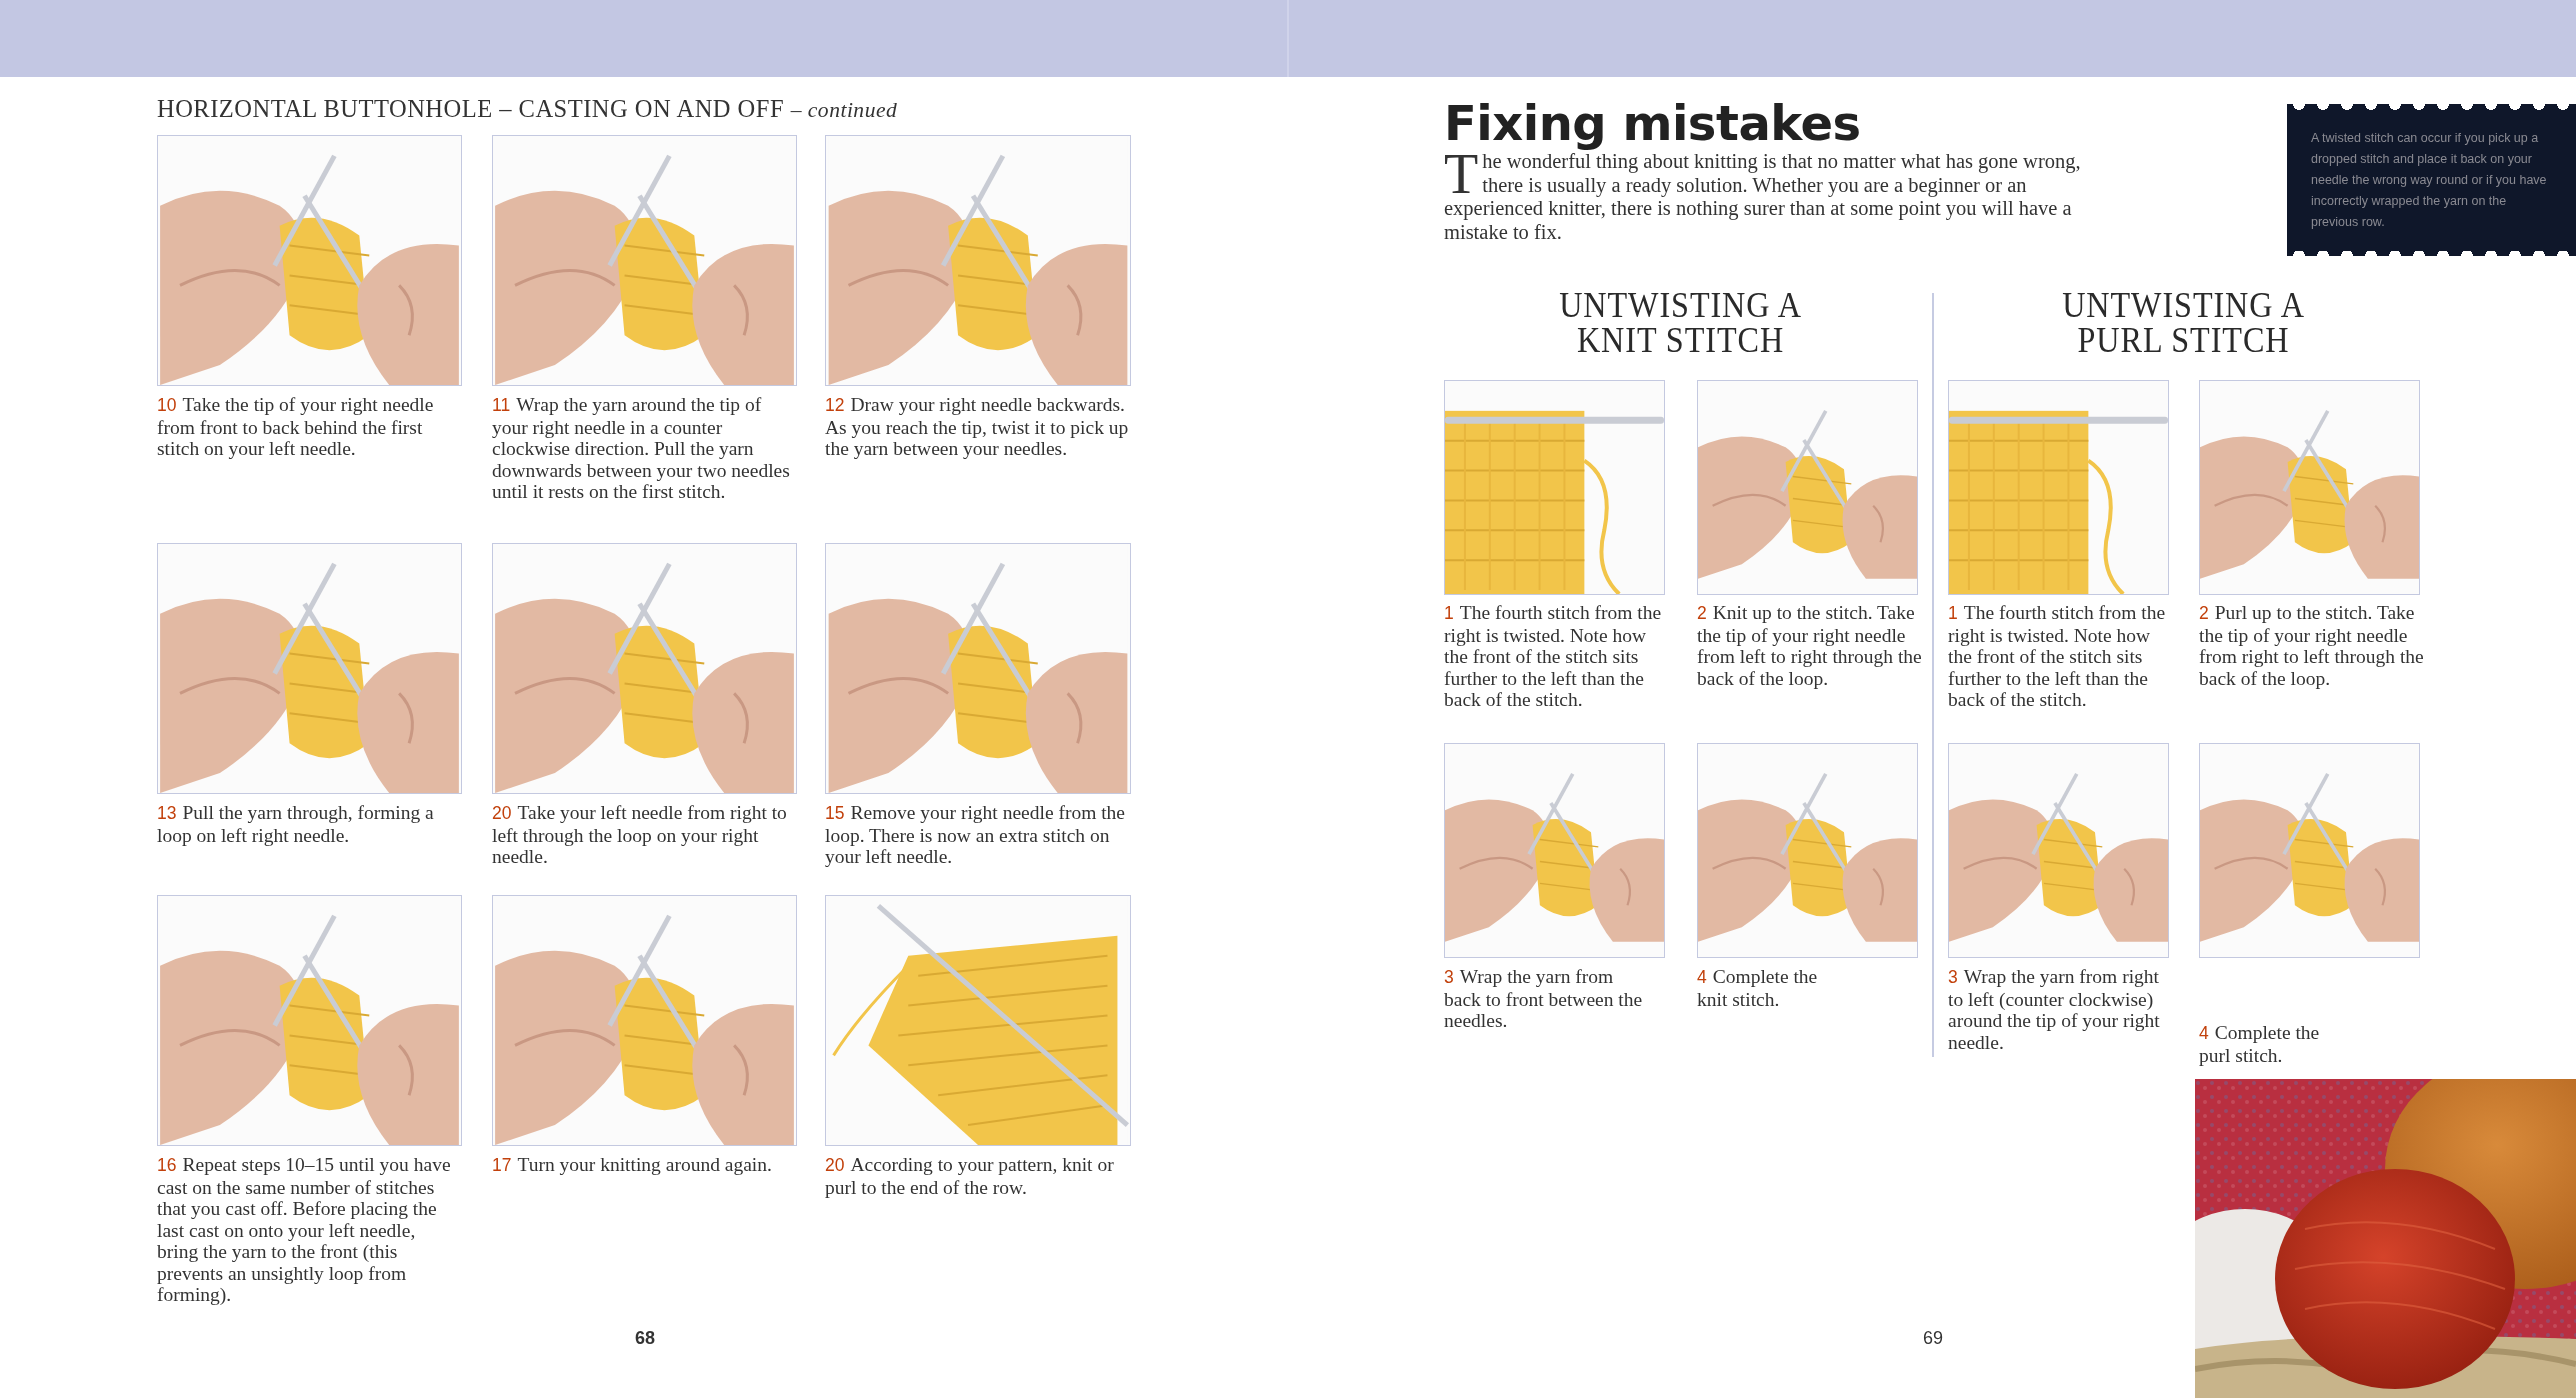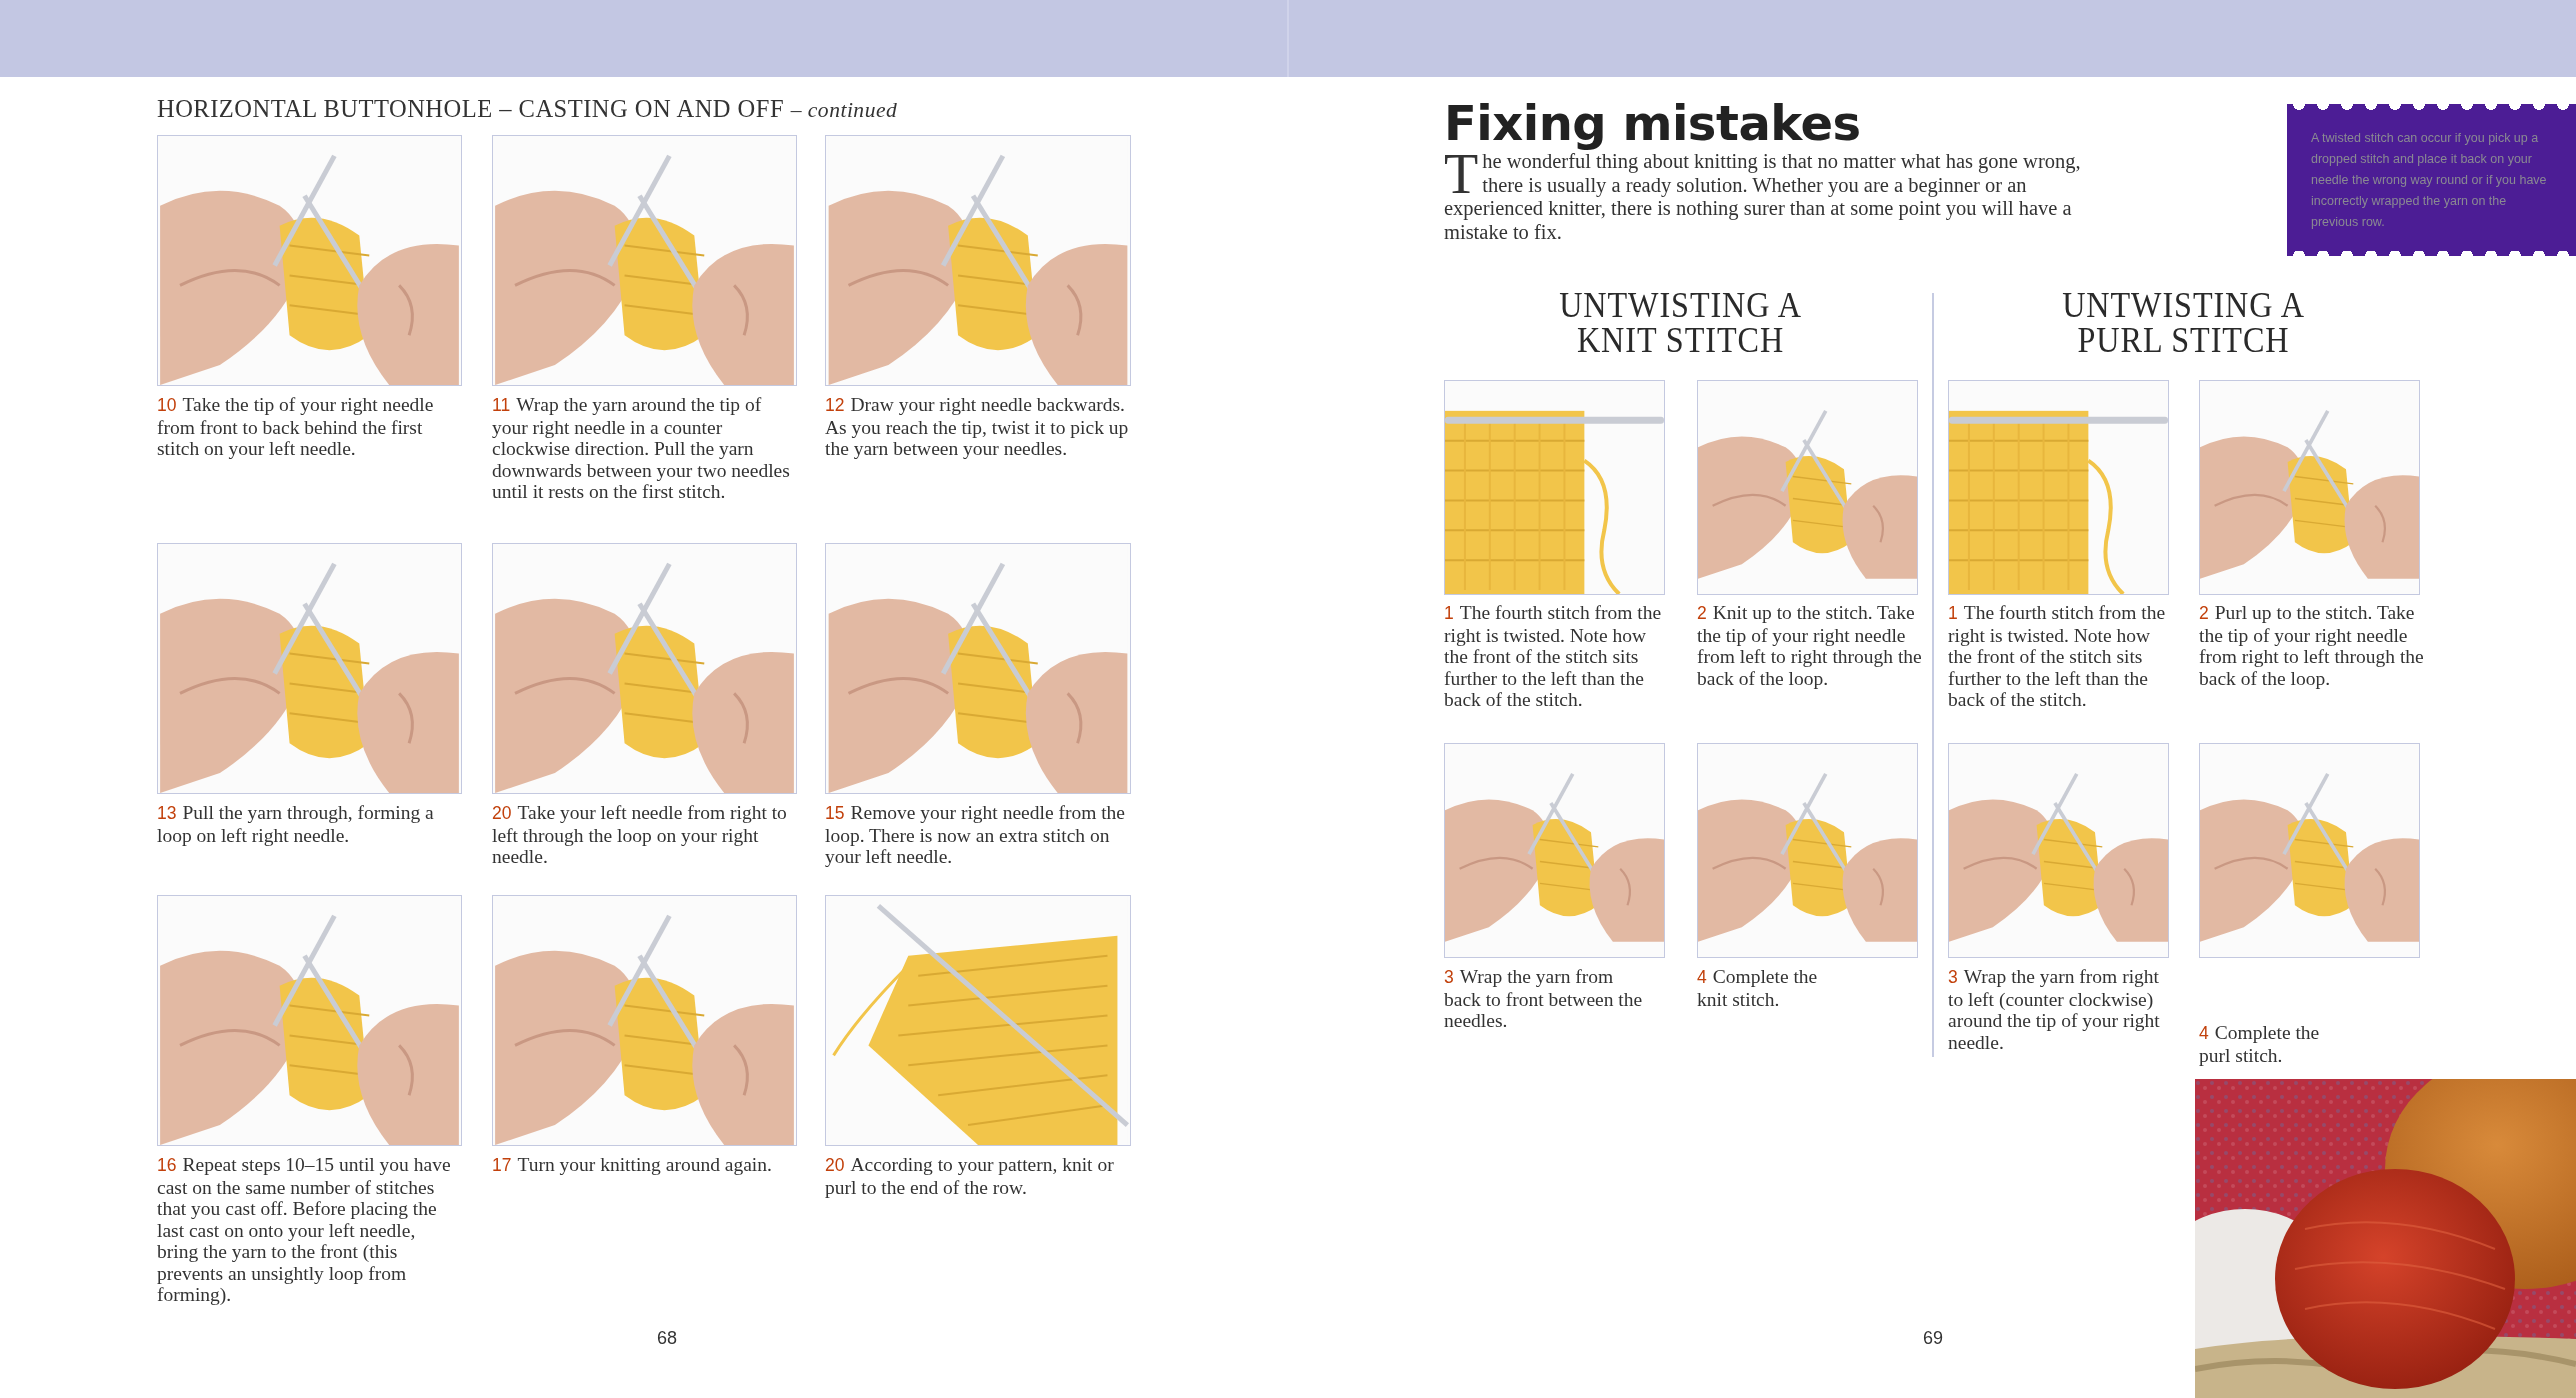--- a/index.html
+++ b/index.html
@@ -39,21 +39,21 @@
     letter-spacing: -0.5px;
   }
   .intro {
     position: absolute; left: 1444px; top: 150px; width: 639px;
     font-size: 20.5px; line-height: 23.5px; color: #333;
   }
   .intro .dropcap { float: left; font-size: 56px; line-height: 44px; margin: 2px 4px 0 0; color: #333; }
 
   .tip {
     position: absolute; left: 2287px; top: 104px; width: 289px; height: 152px;
-    background: #4c1d95; box-sizing: border-box; padding: 24px 20px 0 24px;
+    background: #0f172a; box-sizing: border-box; padding: 24px 20px 0 24px;
     font-family: "Liberation Sans", sans-serif; font-size: 12.5px; line-height: 21px; color: #8a8a92;
     -webkit-mask:
       radial-gradient(circle 6px at 12px 0, transparent 98%, #000) 0 0 / 24px 100% repeat-x;
   }
   .tip::before, .tip::after { content: ""; position: absolute; left: 0; right: 0; height: 10px; }
   .tip::before { top: -5px; background: radial-gradient(circle 6px at 12px 5px, #fff 98%, transparent) 0 0 / 24px 10px repeat-x; }
   .tip::after { bottom: -5px; background: radial-gradient(circle 6px at 12px 5px, #fff 98%, transparent) 0 0 / 24px 10px repeat-x; }
 
   .section-head {
     position: absolute; top: 288px; text-align: center;
@@ -159,21 +159,21 @@
 <div class="frame" style="left:825px;top:895px;width:306px;height:251px;">
     <svg viewBox="0 0 304 249" width="304" height="249">
       <use href="#swatch-photo"></use>
     </svg>
   </div>
 
 <div class="cap" style="left:157px;top:1154px;width:300px;"><span class="num">16</span><span>Repeat steps 10–15 until you have cast on the same number of stitches that you cast off. Before placing the last cast on onto your left needle, bring the yarn to the front (this prevents an unsightly loop from forming).</span></div>
 <div class="cap" style="left:492px;top:1154px;width:310px;"><span class="num">17</span><span>Turn your knitting around again.</span></div>
 <div class="cap" style="left:825px;top:1154px;width:305px;"><span class="num">20</span><span>According to your pattern, knit or purl to the end of the row.</span></div>
 
-<div class="pagenum" style="left:657px;">68</div>
+<div class="pagenum" style="left:635px;font-weight:bold;">68</div>
 
 <div class="title">Fixing mistakes</div>
 <div class="intro">
   <span class="dropcap">T</span><span>he wonderful thing about knitting is that no matter what has gone wrong, there is usually a ready solution. Whether you are a beginner or an experienced knitter, there is nothing surer than at some point you will have a mistake to fix.</span>
 </div>
 
 <div class="tip">
   <span>A twisted stitch can occur if you pick up a dropped stitch and place it back on your needle the wrong way round or if you have incorrectly wrapped the yarn on the previous row.</span>
 </div>
 

